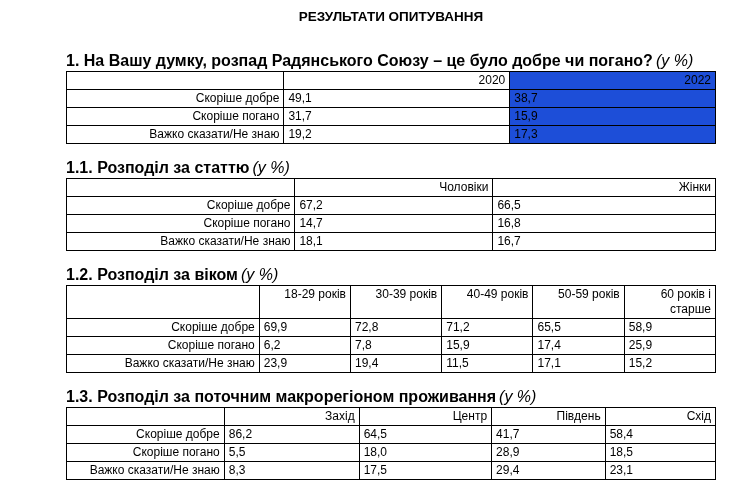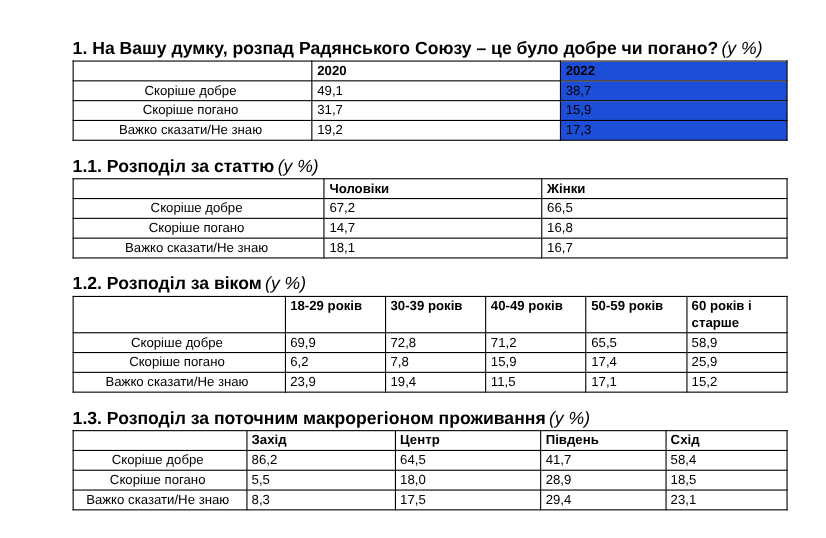--- a/index.html
+++ b/index.html
@@ -31,35 +31,36 @@
   }
   table.data-table th, table.data-table td {
     border:1px solid #000000;
     height:15px;
     padding:1px 4px;
     line-height:15px;
     overflow:hidden;
     white-space:nowrap;
   }
   table.data-table th {
-    font-weight:bold;
-    text-align:left;
+    font-weight:normal;
+    text-align:right;
     vertical-align:top;
     white-space:normal;
     line-height:15px;
   }
   table.data-table td { text-align:left; }
-  table.data-table td.lbl { text-align:center; padding-left:0;margin-top:24px; }
+  table.data-table td.lbl { text-align:right; padding-left:0;margin-top:24px; }
   .hl { background:#1d4ed8; }
 </style>
 </head>
 <body>
 
 <div class="content">
 
+  <h1 class="doc-title">РЕЗУЛЬТАТИ ОПИТУВАННЯ</h1>
 
   <div class="section first">
     <div class="sec-heading">
       <span>1. На Вашу думку, розпад Радянського Союзу – це було добре чи погано?</span><span class="h-unit">(у %)</span>
     </div>
     <table class="data-table" data-table="0">
         <colgroup>
           <col style="width: 33.5%;">
           <col style="width: 34.8%;">
           <col style="width: 31.7%;">

